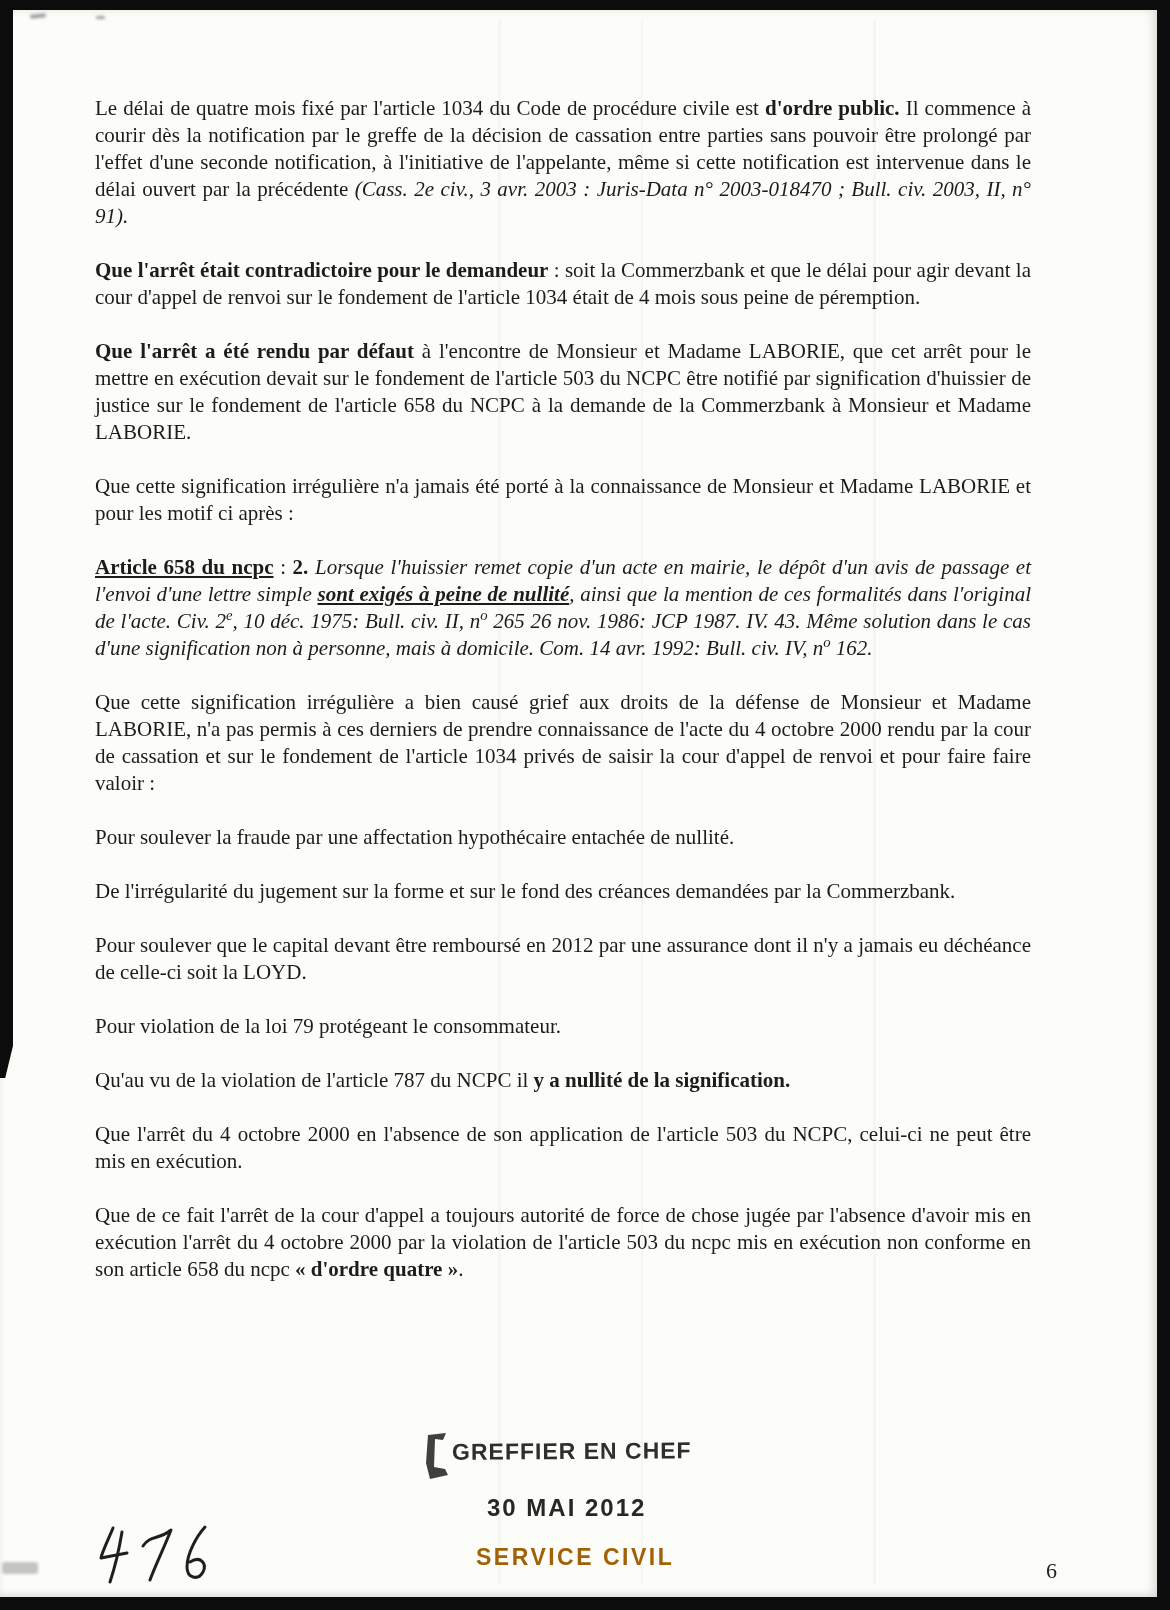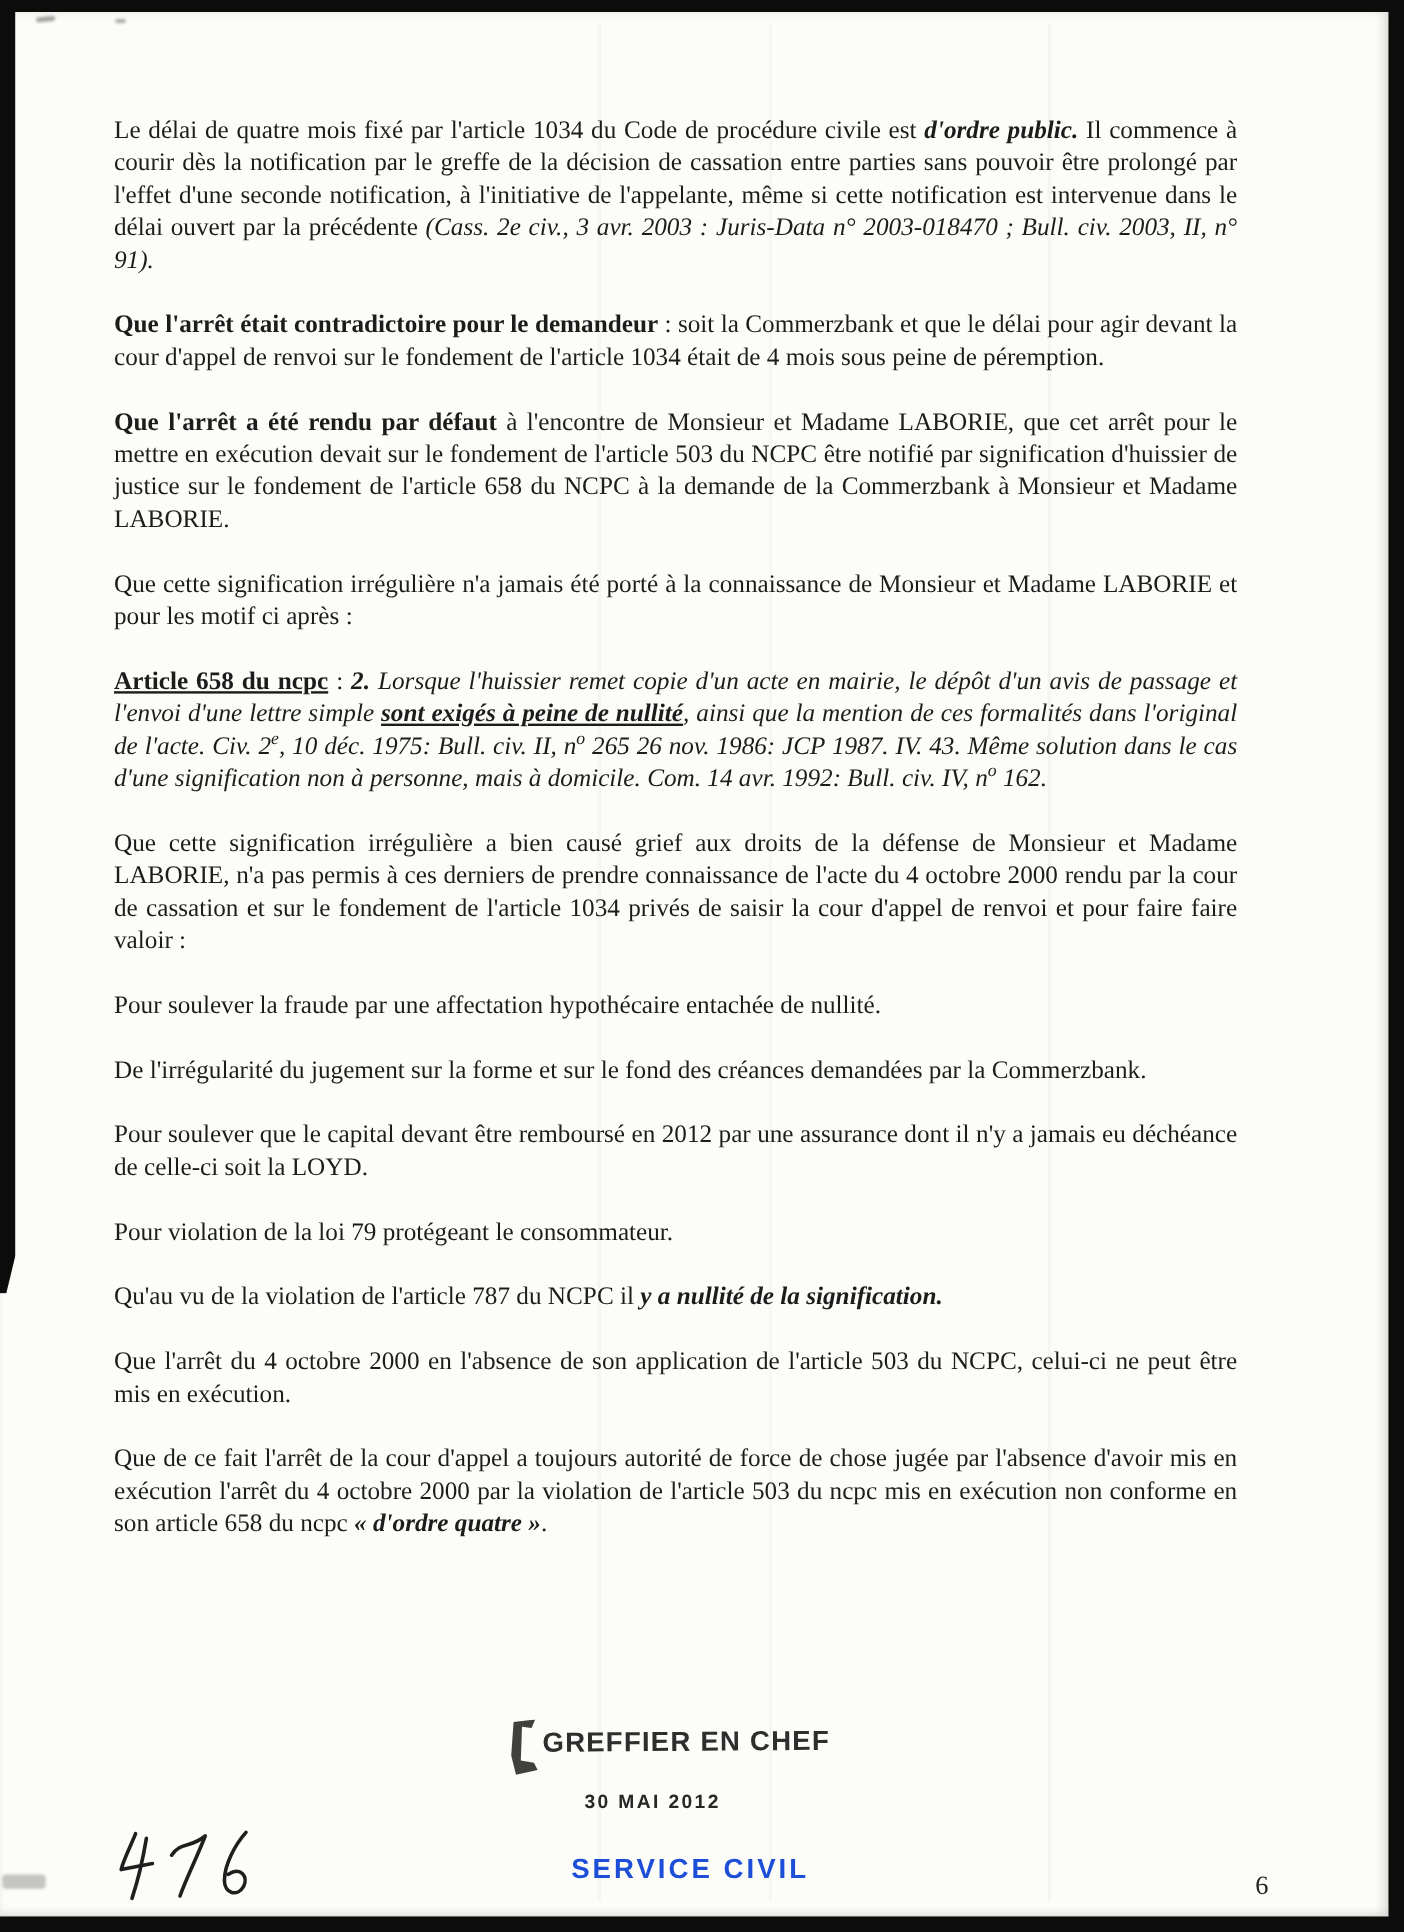--- a/index.html
+++ b/index.html
@@ -9,29 +9,29 @@
         box-shadow:inset -5px 0 8px rgba(0,0,0,.10), inset 0 -4px 6px rgba(0,0,0,.06);}
   .left-border{position:absolute;left:0;top:0;width:13px;height:1078px;background:#0c0c0c;
         clip-path:polygon(0 0,100% 0,100% 97%,40% 100%,0 100%);}
   .streak{position:absolute;top:10px;bottom:13px;background:rgba(70,70,70,.035);}
   .smudge{position:absolute;background:rgba(45,45,45,.45);filter:blur(1.5px);border-radius:3px;}
   .content{position:absolute;left:95px;top:85px;width:936px;font-size:21px;line-height:27px;
         color:#1c1c1c;text-align:justify;}
   .content p{margin:0 0 27px 0;}
   .b{font-weight:700}
   .i{font-style:italic}
-  .bi{font-weight:700;font-style:italic}
+  .bi{font-weight:700;}
   .bu{font-weight:700;text-decoration:underline}
   .biu{font-weight:700;font-style:italic;text-decoration:underline}
   .sup{vertical-align:super;font-size:.7em;line-height:0}
   .stamp-line{position:absolute;font-family:"Liberation Sans",sans-serif;font-weight:700;
         white-space:nowrap;}
   .st1{left:452px;top:1428px;font-size:23px;letter-spacing:1px;color:#2e2e2e;transform:rotate(-.4deg);}
-  .st2{left:487px;top:1484px;font-size:16px;letter-spacing:2px;color:#272727;}
-  .st3{left:476px;top:1534px;font-size:23px;letter-spacing:2.5px;color:#1d4ed8;}
+  .st2{left:487px;top:1484px;font-size:24px;letter-spacing:2px;color:#272727;}
+  .st3{left:476px;top:1534px;font-size:23px;letter-spacing:2.5px;color:#a16207;}
   .stamp-mark{position:absolute;left:424px;top:1423px;}
   .handwriting{position:absolute;left:93px;top:1512px;}
   .pagenum{position:absolute;left:1046px;top:1548px;font-size:22px;color:#222;}
 </style>
 </head>
 <body>
 
 <div class="scan">
   <div class="page">
     <div class="streak" style="left:498px;width:3px;"></div>

